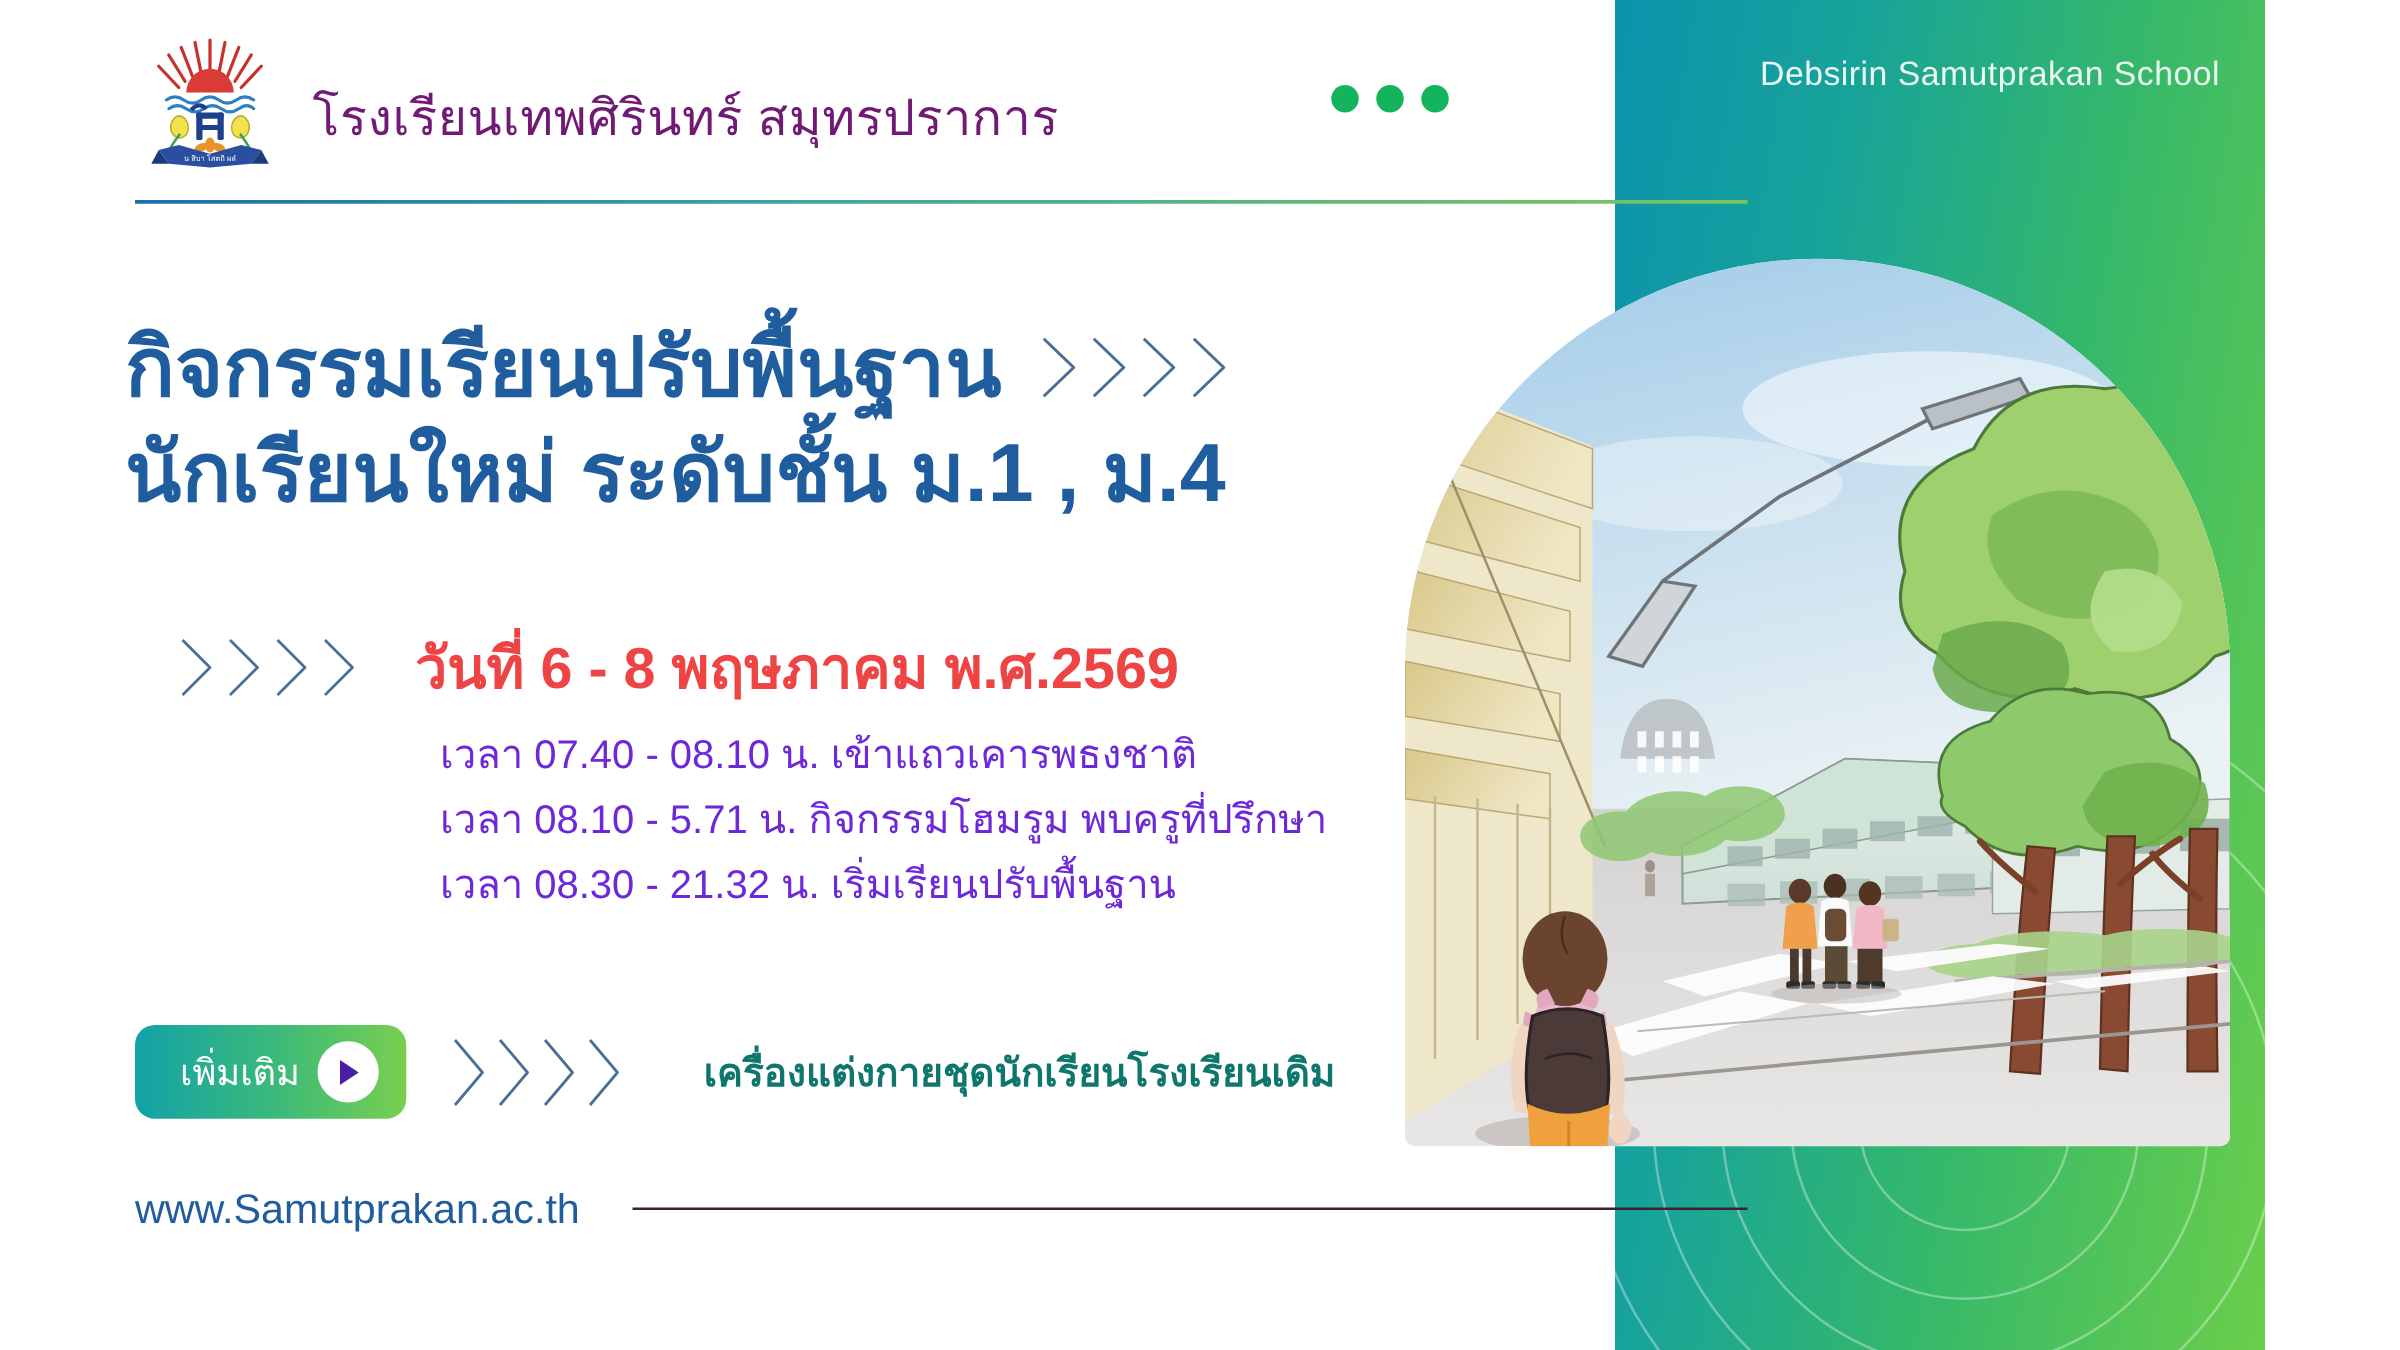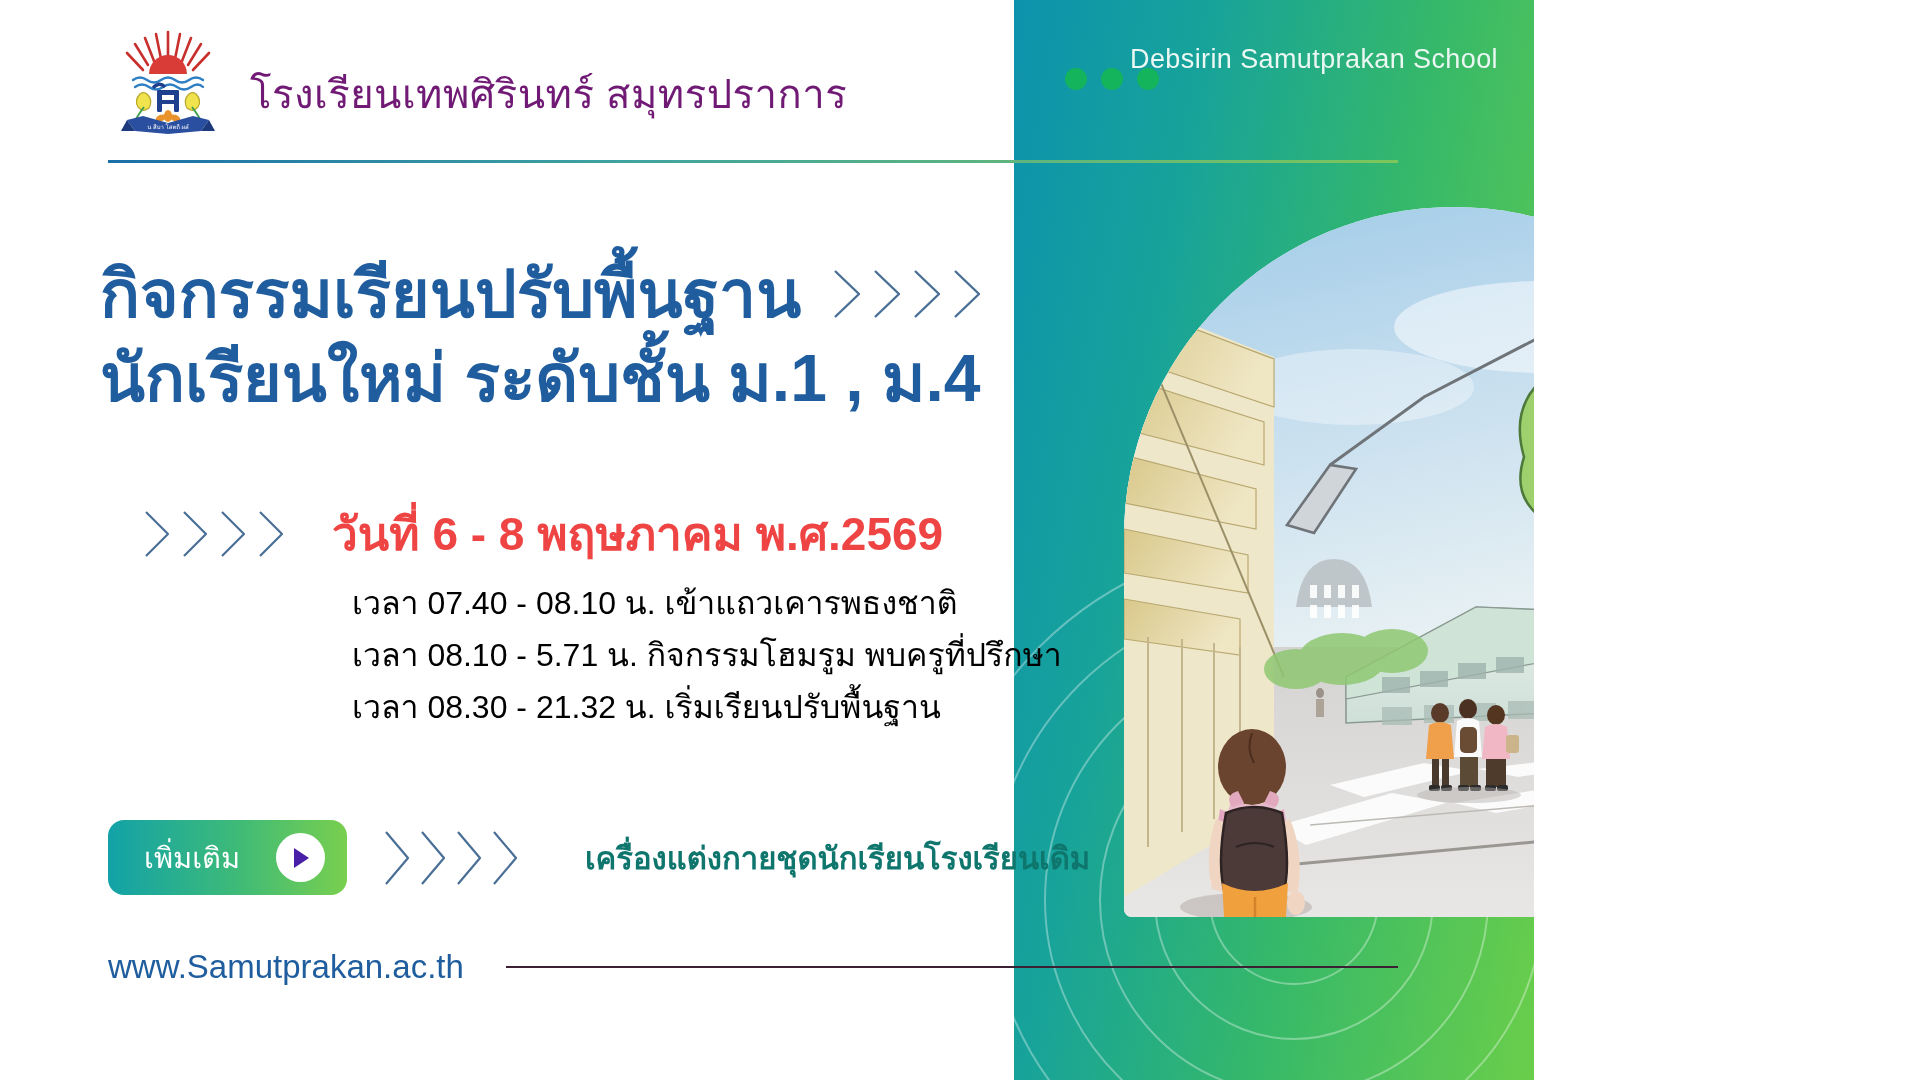--- a/index.html
+++ b/index.html
@@ -7,21 +7,21 @@
   html, body {
     width: 1920px;
     height: 1080px;
     overflow: hidden;
     background: #ffffff;
     font-family: "Liberation Sans", "DejaVu Sans", sans-serif;
   }
 
   #poster {
     position: relative;
-    width: 1534px;
+    width: 1812px;
     height: 1080px;
     background: #ffffff;
     overflow: hidden;
   }
 
   
   #right-panel {
     position: absolute;
     top: 0;
     right: 0;
@@ -146,38 +146,38 @@
 
   
   #schedule {
     position: absolute;
     left: 352px;
     top: 578px;
     width: 900px;
   }
   .sched-line {
     font-size: 32px;
-    color: #000000;
+    color: #6d28d9;
     line-height: 1.62;
     white-space: nowrap;
   }
 
   
   #cta-row {
     position: absolute;
     left: 108px;
     top: 820px;
     display: flex;
     align-items: center;
     gap: 34px;
   }
   #cta-button {
     display: flex;
     align-items: center;
-    gap: 36px;
+    gap: 14px;
     padding: 13px 22px 13px 36px;
     border-radius: 16px;
     background: linear-gradient(90deg, #12a2a8 0%, #3fbb77 55%, #79cf4e 100%);
     border: none;
     cursor: pointer;
   }
   #cta-label {
     font-size: 29px;
     color: #ffffff;
     white-space: nowrap;

